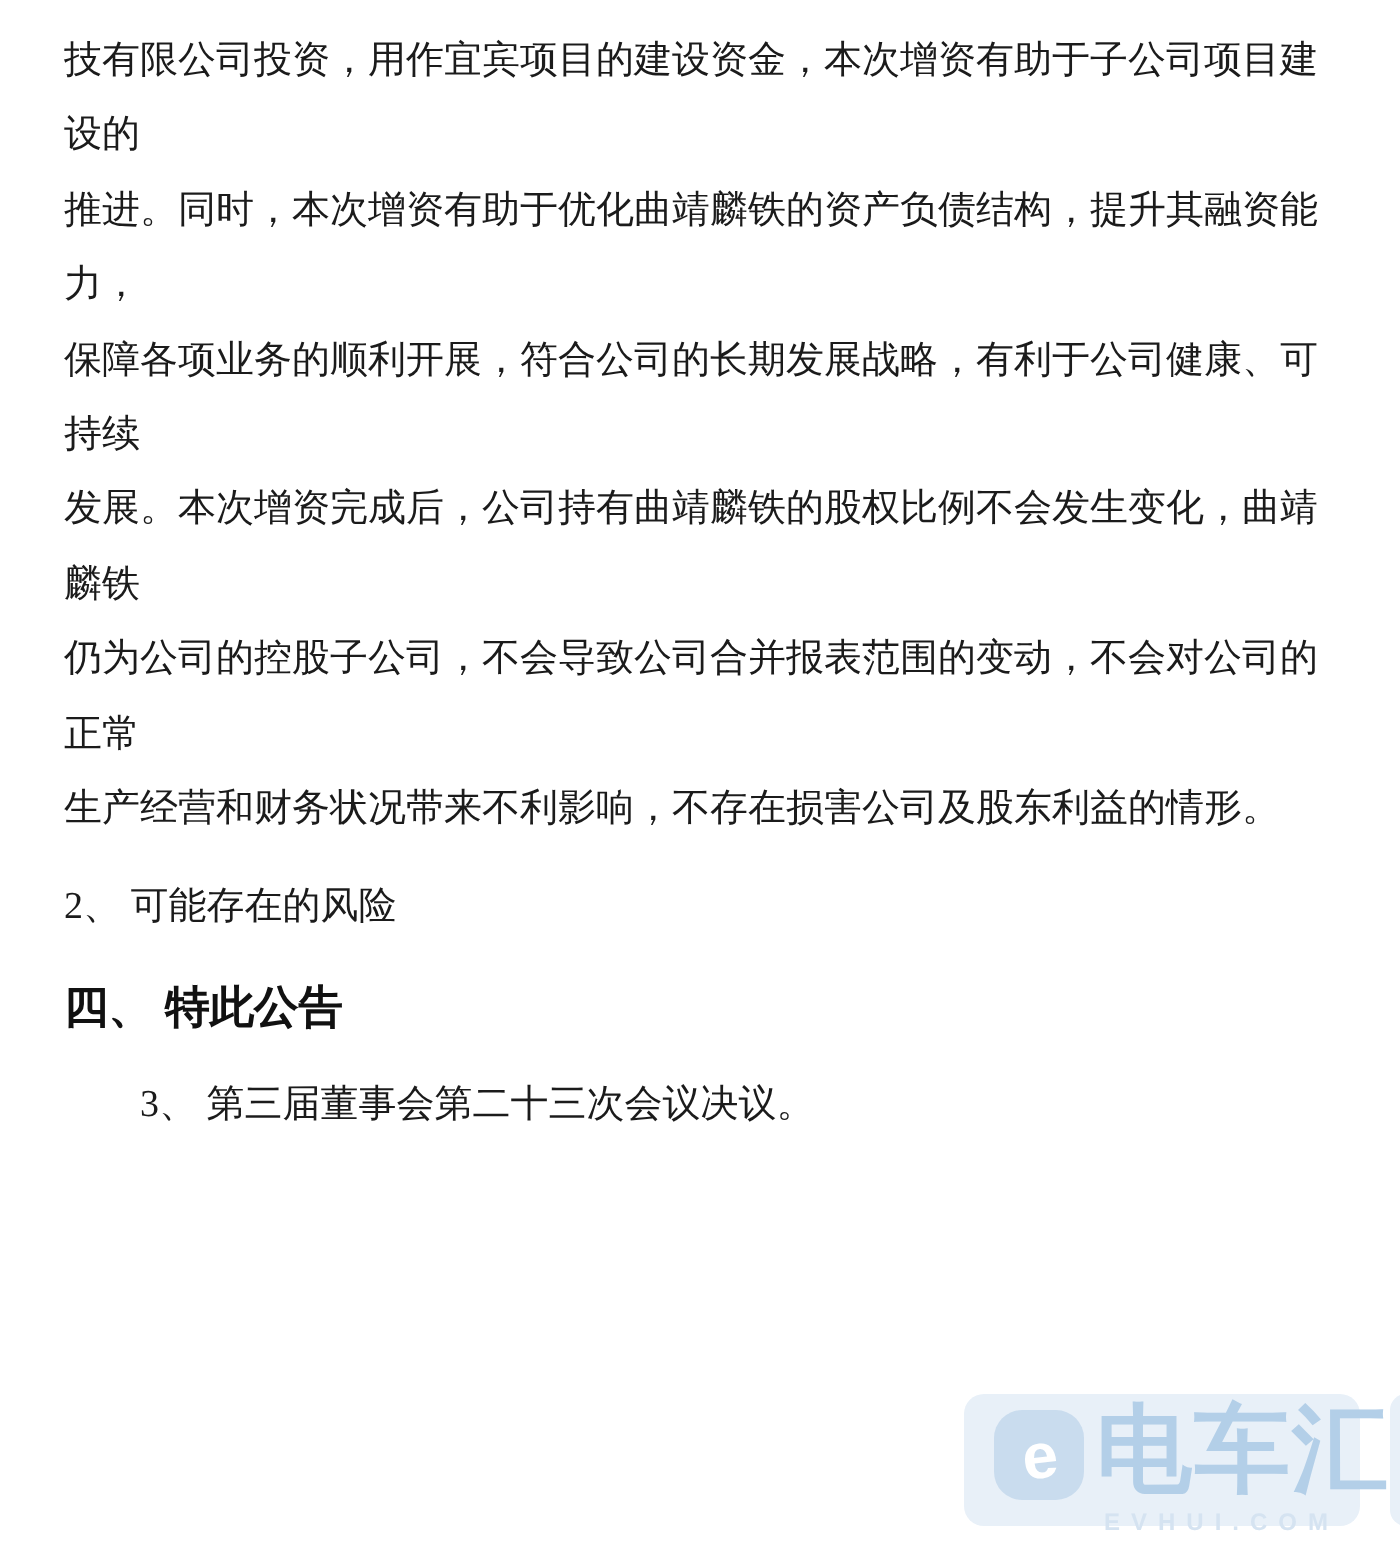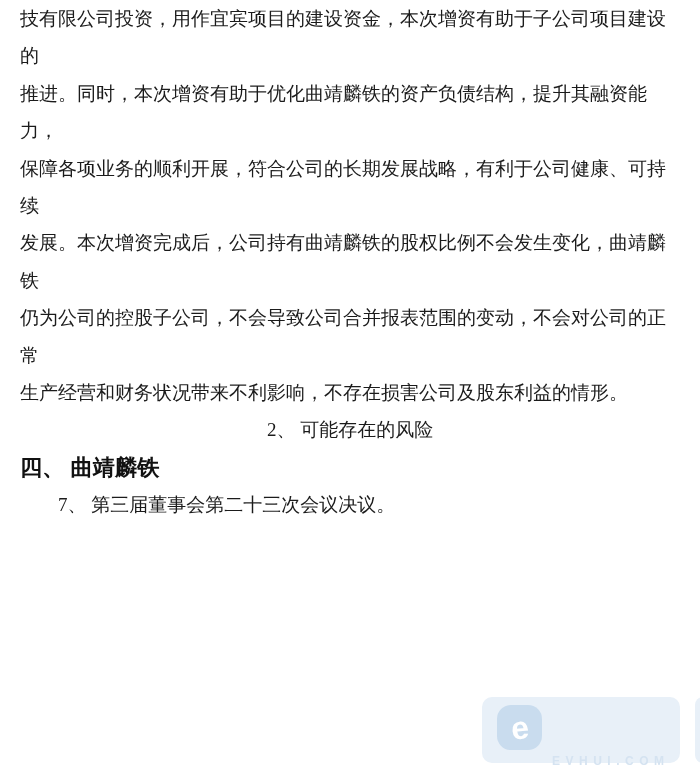--- a/index.html
+++ b/index.html
@@ -18,26 +18,26 @@
     font-family: "Liberation Serif", "DejaVu Serif", serif;
     font-size: 19px;
     line-height: 37.4px;
     color: #1b1b1b;
   }
   .content {
     position: relative;
     z-index: 1;
   }
   .content p, .content h3 {
-    margin: 0;
+    margin: 12px;
     white-space: pre-line;
     font-weight: normal;
   }
   .para-continuation { margin-top: 13px; }
-  .sub-heading      { margin: 10px 0 0 38px; text-align: center; }
+  .sub-heading      { margin: 10px 0 0 38px; }
   .para-risk        { margin-top: 4px;  text-indent: 38px; }
   .section-heading  {
     margin: 10px 0 0 38px;
     font-family: "Liberation Sans", "DejaVu Sans", sans-serif;
     font-weight: bold !important;
     color: #111;
   }
   .para-ref         { margin-top: 11px; text-indent: 38px; }
   .para-closing     { margin-top: 60px; text-indent: 38px; }
 
@@ -108,35 +108,36 @@
 </style>
 </head>
 <body>
 
 <div class="page">
 
   <div class="watermark">
     <div class="wm-logo">
       <span class="wm-glyph">e</span>
     </div>
+    <div class="wm-brand">电车汇</div>
     <div class="wm-site">EVHUI.COM</div>
   </div>
   <div class="watermark-edge"></div>
 
   <div class="content">
     <p class="para-continuation">技有限公司投资，用作宜宾项目的建设资金，本次增资有助于子公司项目建设的
 推进。同时，本次增资有助于优化曲靖麟铁的资产负债结构，提升其融资能力，
 保障各项业务的顺利开展，符合公司的长期发展战略，有利于公司健康、可持续
 发展。本次增资完成后，公司持有曲靖麟铁的股权比例不会发生变化，曲靖麟铁
 仍为公司的控股子公司，不会导致公司合并报表范围的变动，不会对公司的正常
 生产经营和财务状况带来不利影响，不存在损害公司及股东利益的情形。</p>
 
     <p class="sub-heading">2、 可能存在的风险</p>
 
 
-    <h3 class="section-heading">四、 曲靖麟铁</h3>
+    <h3 class="section-heading">四、 特此公告</h3>
 
-    <p class="para-ref">7、 第三届董事会第二十三次会议决议。</p>
+    <p class="para-ref">3、 第三届董事会第二十三次会议决议。</p>
 
 
   </div>
 
 </div>
 
 </body></html>

